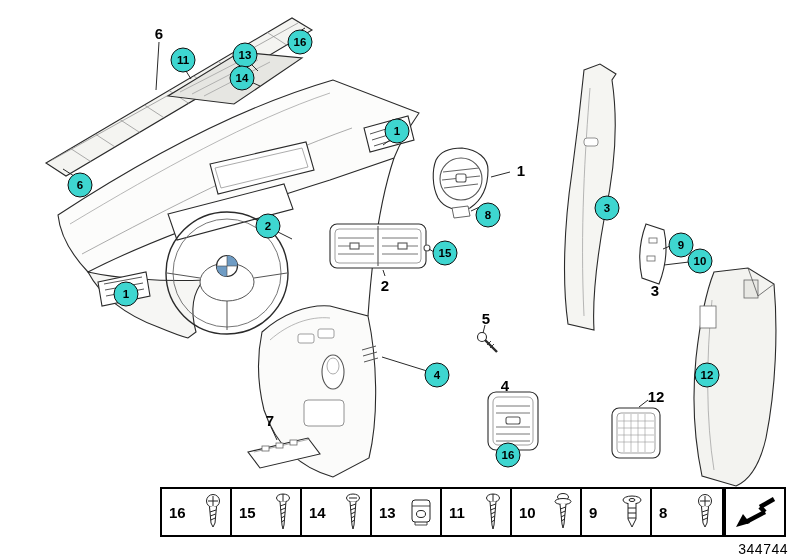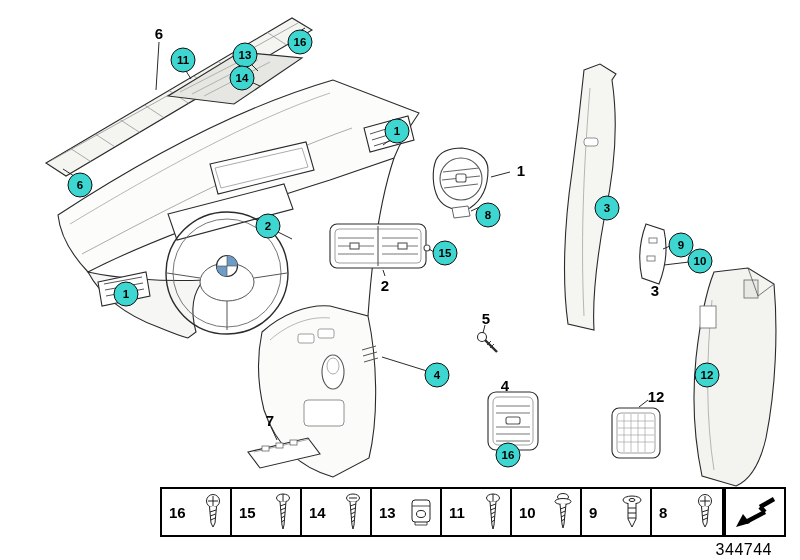--- a/index.html
+++ b/index.html
@@ -13,21 +13,21 @@
   .pl{font-weight:700;font-size:15px;line-height:1;}
   .legend{position:absolute;left:160px;top:487px;height:50px;display:flex;
           border:2px solid #000;background:#fff;box-sizing:border-box;z-index:7;}
   .cell{width:70px;box-sizing:border-box;border-right:2px solid #000;
         display:flex;align-items:center;justify-content:space-between;padding:2px 6px 2px 7px;}
   .cell:last-child{border-right:none;}
   .num{font-weight:700;font-size:15px;}
   .fastener{flex:0 0 auto;}
   .navbox{position:absolute;left:724px;top:487px;width:62px;height:50px;border:2px solid #000;
           box-sizing:border-box;background:#fff;display:flex;align-items:center;justify-content:center;z-index:7;}
-  .pn{position:absolute;right:28px;top:541px;font-size:16px;letter-spacing:.5px;z-index:7;}
+  .pn{position:absolute;right:12px;top:541px;font-size:14px;letter-spacing:.5px;z-index:7;}
 </style>
 </head>
 <body>
 
 <div class="stage">
 
   <svg class="drawing" width="800" height="560" viewBox="0 0 800 560">
 
     <g stroke="#2a2a2a" fill="none" stroke-width="1.1">
       <path d="M46,163 L292,18 L312,30 L66,176 Z" fill="#f4f4f1"></path>

